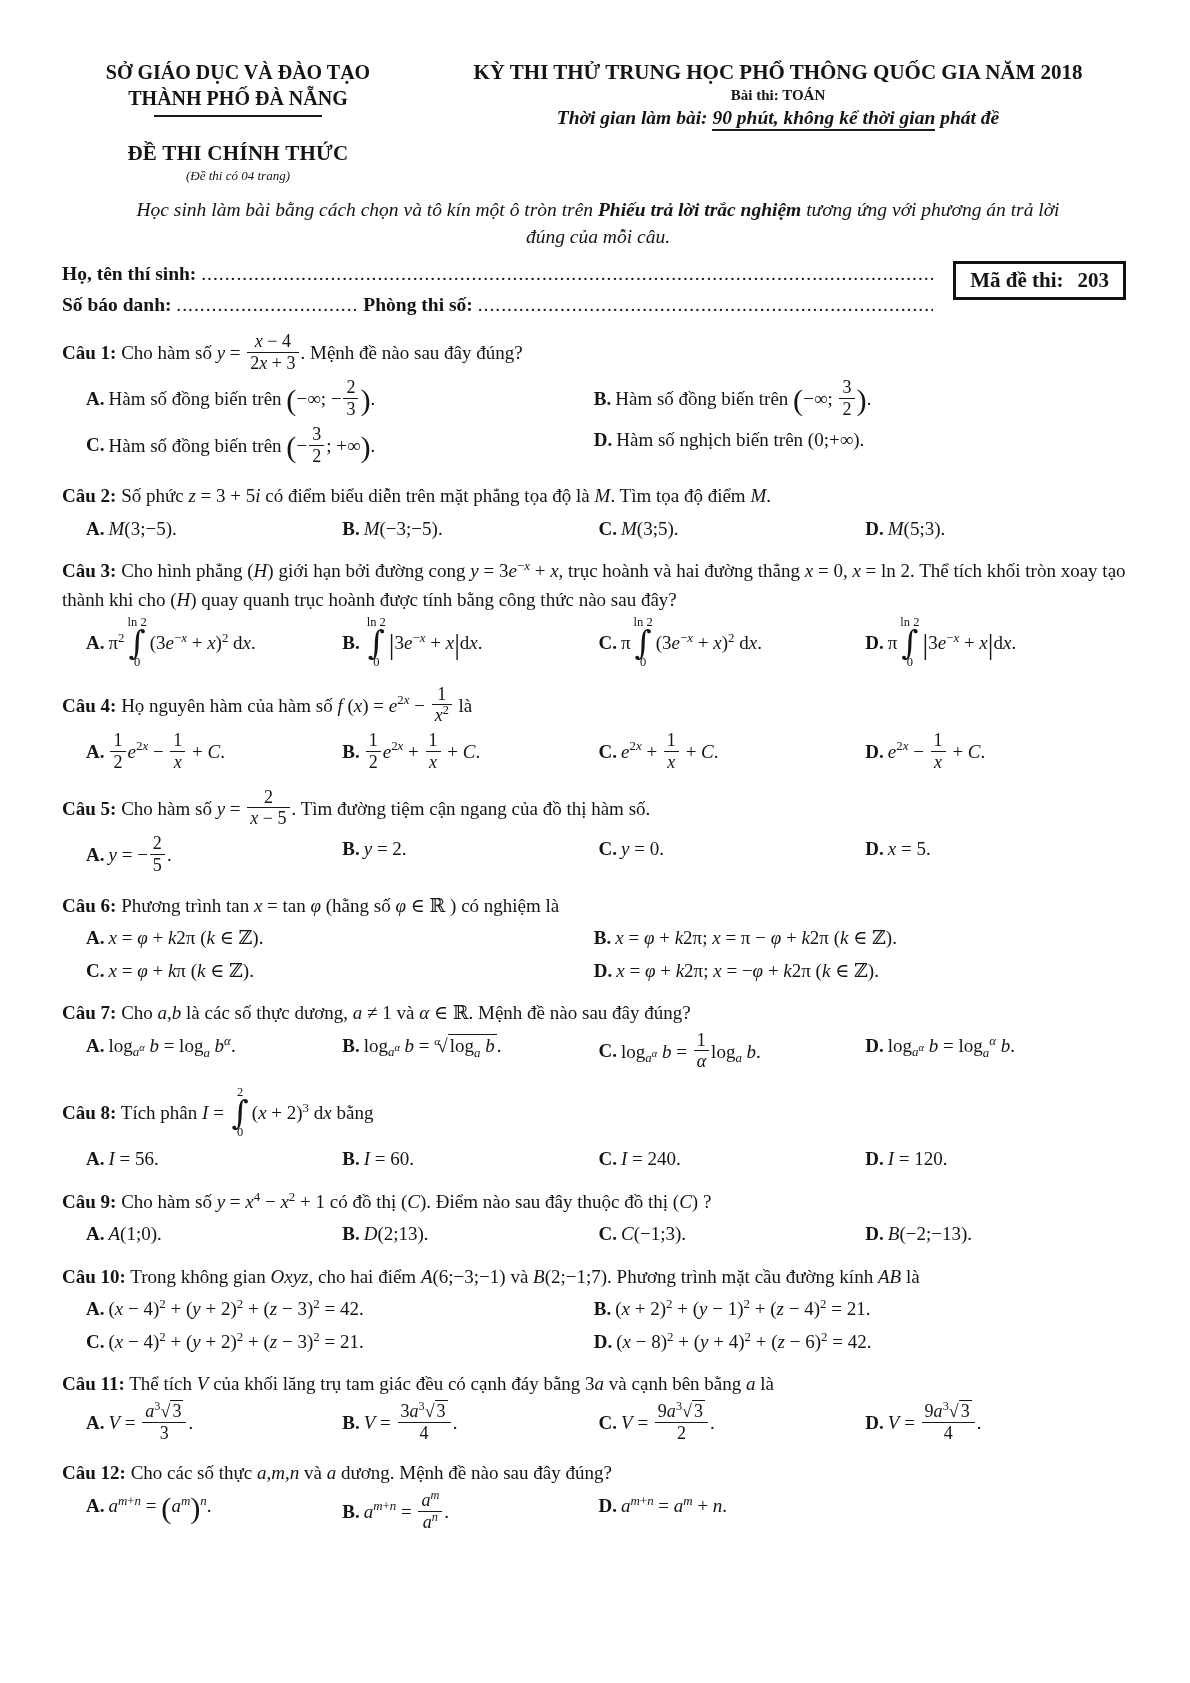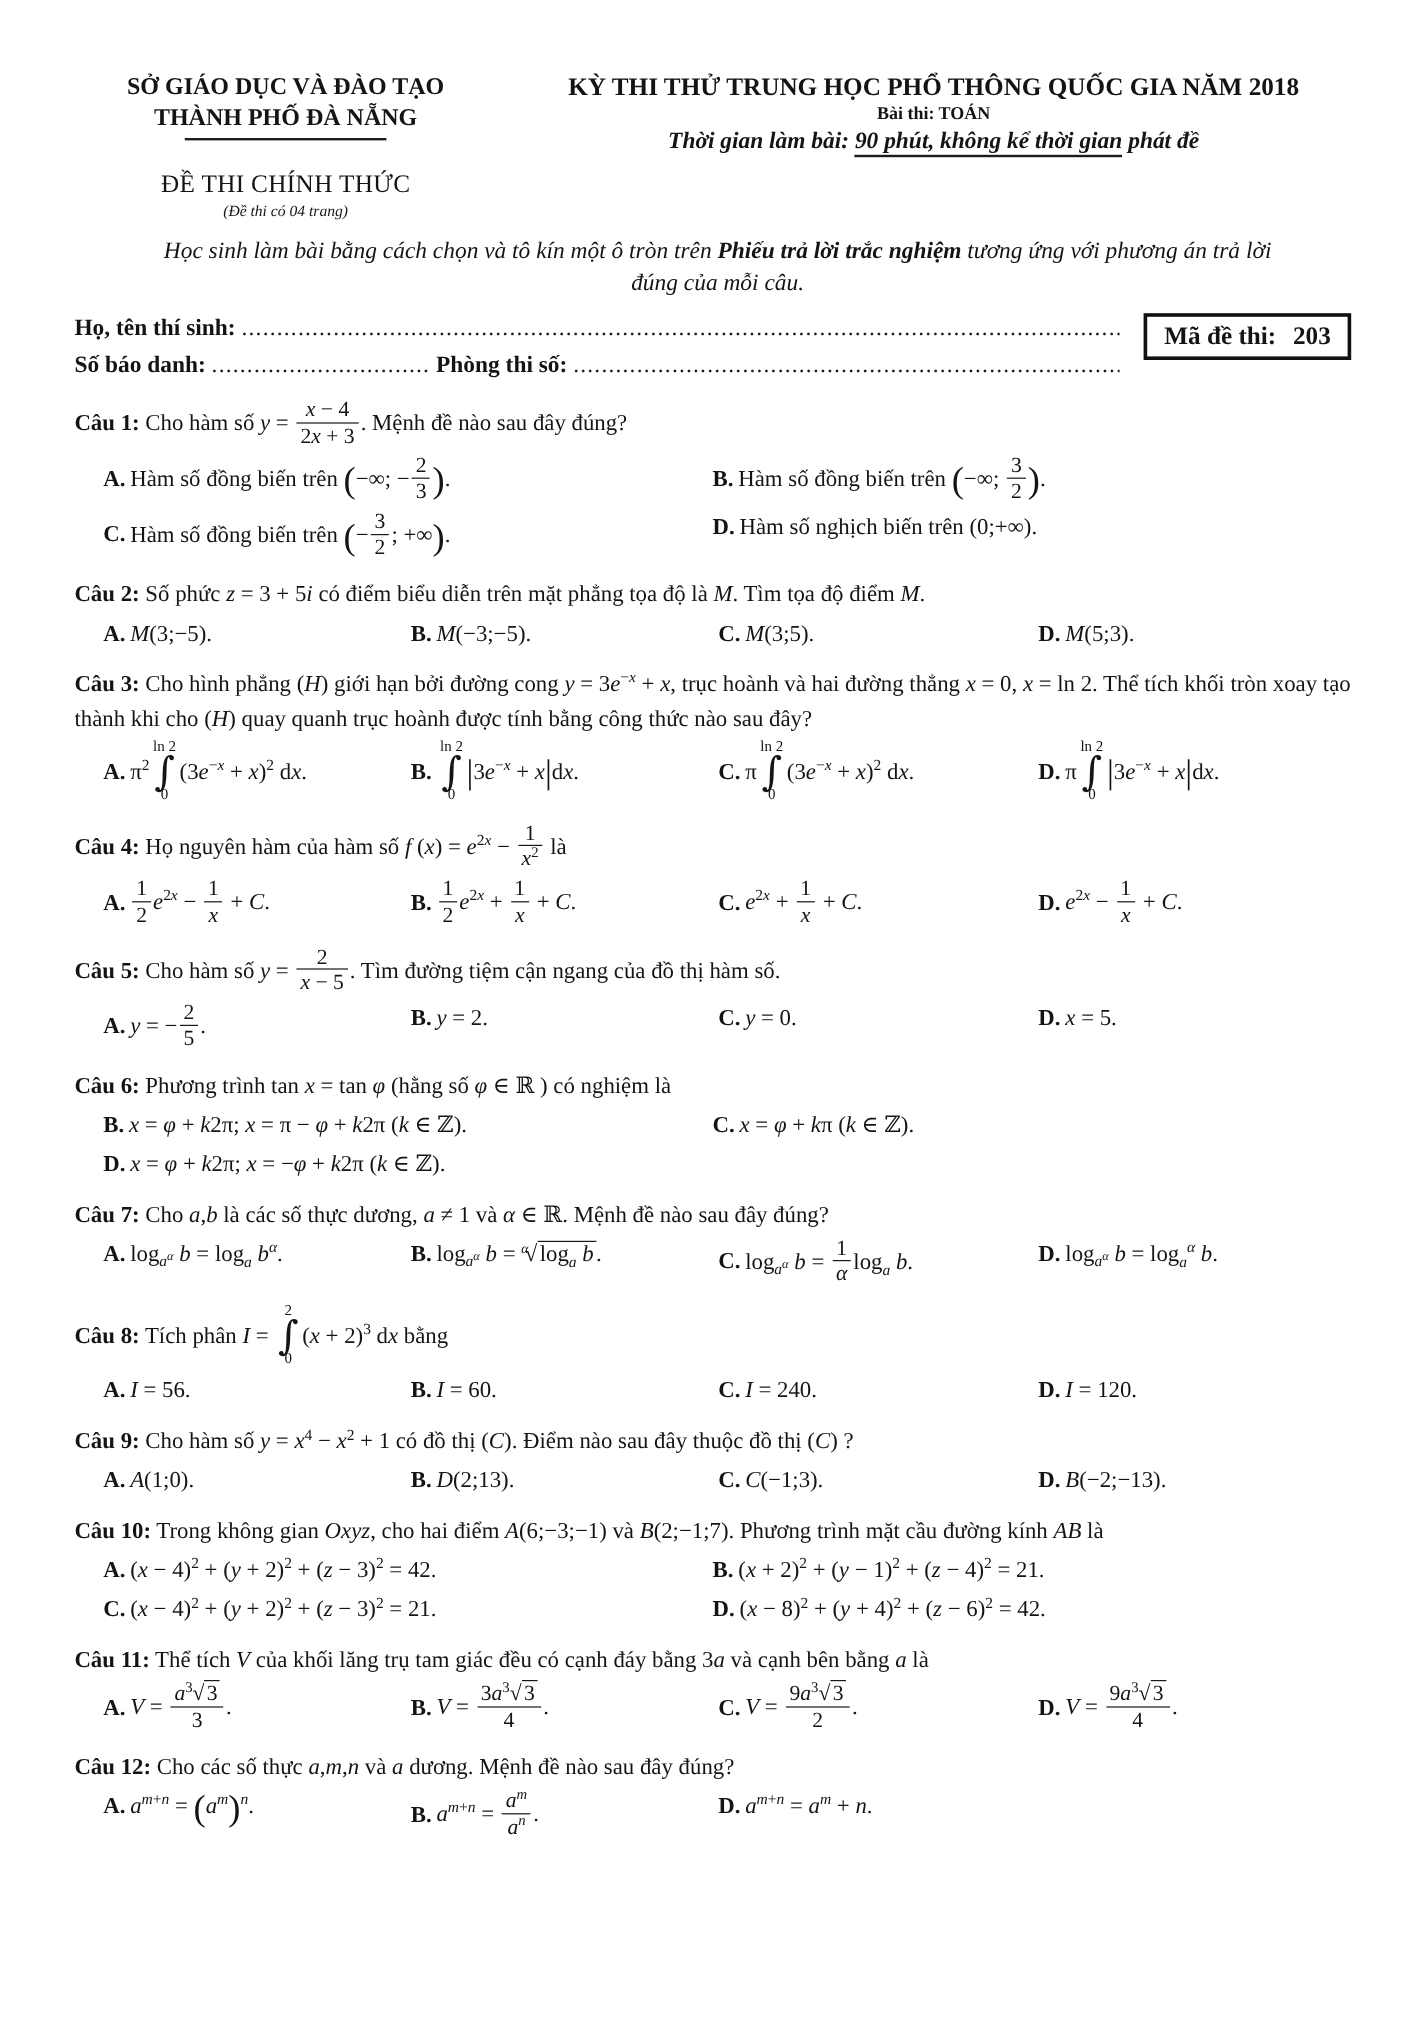--- a/index.html
+++ b/index.html
@@ -8,21 +8,21 @@
     font-family:"Liberation Serif","DejaVu Serif",serif;color:#141414;
     -webkit-font-smoothing:antialiased;
   }
   .page{padding:48px 56px 0 62px;}
 
   
   .header-row{display:flex;align-items:flex-start;margin-top:11px;}
   .h-left{width:352px;text-align:center;}
   .org{font-weight:700;font-size:20px;line-height:1.32;}
   .org-underline{width:168px;border-bottom:2.5px solid #1b1b1b;margin:3px auto 0;}
-  .official{margin-top:24px;font-size:21px;font-weight:400;letter-spacing:.3px;}
+  .official{margin-top:24px;font-size:21px;font-weight:700;letter-spacing:.3px;}
   .pages-note{font-style:italic;font-size:13px;margin-top:2px;}
   .h-right{flex:1;text-align:center;padding-left:8px;}
   .exam-title{font-weight:700;font-size:21px;line-height:1.25;}
   .exam-subject{font-weight:700;font-size:15px;margin-top:2px;}
   .exam-duration{font-weight:700;font-style:italic;font-size:19.5px;margin-top:3px;}
   .exam-duration .ul{border-bottom:2px solid #1b1b1b;padding-bottom:1px;}
 
   .instruction{font-style:italic;font-size:19.5px;text-align:center;margin:12px auto 0;max-width:960px;line-height:1.4;}
 
   .id-row{display:flex;align-items:flex-start;margin-top:9px;}
@@ -200,20 +200,21 @@
               <span class="d">5</span>
             </span>.</div>
           <div class="opt"><span class="o-label">B.</span><i>y</i> = 2.</div>
           <div class="opt"><span class="o-label">C.</span><i>y</i> = 0.</div>
           <div class="opt"><span class="o-label">D.</span><i>x</i> = 5.</div>
         </div>
       </div>
       <div class="question">
         <div class="q-text"><span class="q-label">Câu 6:</span> Phương trình tan <i>x</i> = tan <i>φ</i>  (hằng số <i>φ</i> ∈ ℝ ) có nghiệm là</div>
         <div class="opts cols2">
+          <div class="opt"><span class="o-label">A.</span><i>x</i> = <i>φ</i> + <i>k</i>2π (<i>k</i> ∈ ℤ).</div>
           <div class="opt"><span class="o-label">B.</span><i>x</i> = <i>φ</i> + <i>k</i>2π; <i>x</i> = π − <i>φ</i> + <i>k</i>2π (<i>k</i> ∈ ℤ).</div>
           <div class="opt"><span class="o-label">C.</span><i>x</i> = <i>φ</i> + <i>k</i>π (<i>k</i> ∈ ℤ).</div>
           <div class="opt"><span class="o-label">D.</span><i>x</i> = <i>φ</i> + <i>k</i>2π; <i>x</i> = −<i>φ</i> + <i>k</i>2π (<i>k</i> ∈ ℤ).</div>
         </div>
       </div>
       <div class="question">
         <div class="q-text"><span class="q-label">Câu 7:</span> Cho <i>a</i>,<i>b</i> là các số thực dương, <i>a</i> ≠ 1 và <i>α</i> ∈ ℝ. Mệnh đề nào sau đây đúng?</div>
         <div class="opts cols4">
           <div class="opt"><span class="o-label">A.</span>log<sub><i>a</i><sup><i>α</i></sup></sub> <i>b</i> = log<sub><i>a</i></sub> <i>b</i><sup><i>α</i></sup>.</div>
           <div class="opt"><span class="o-label">B.</span>log<sub><i>a</i><sup><i>α</i></sup></sub> <i>b</i> = <span class="sq"><sup class="rx"><i>α</i></sup>√<span class="sqb">log<sub><i>a</i></sub> <i>b</i></span></span>.</div>

